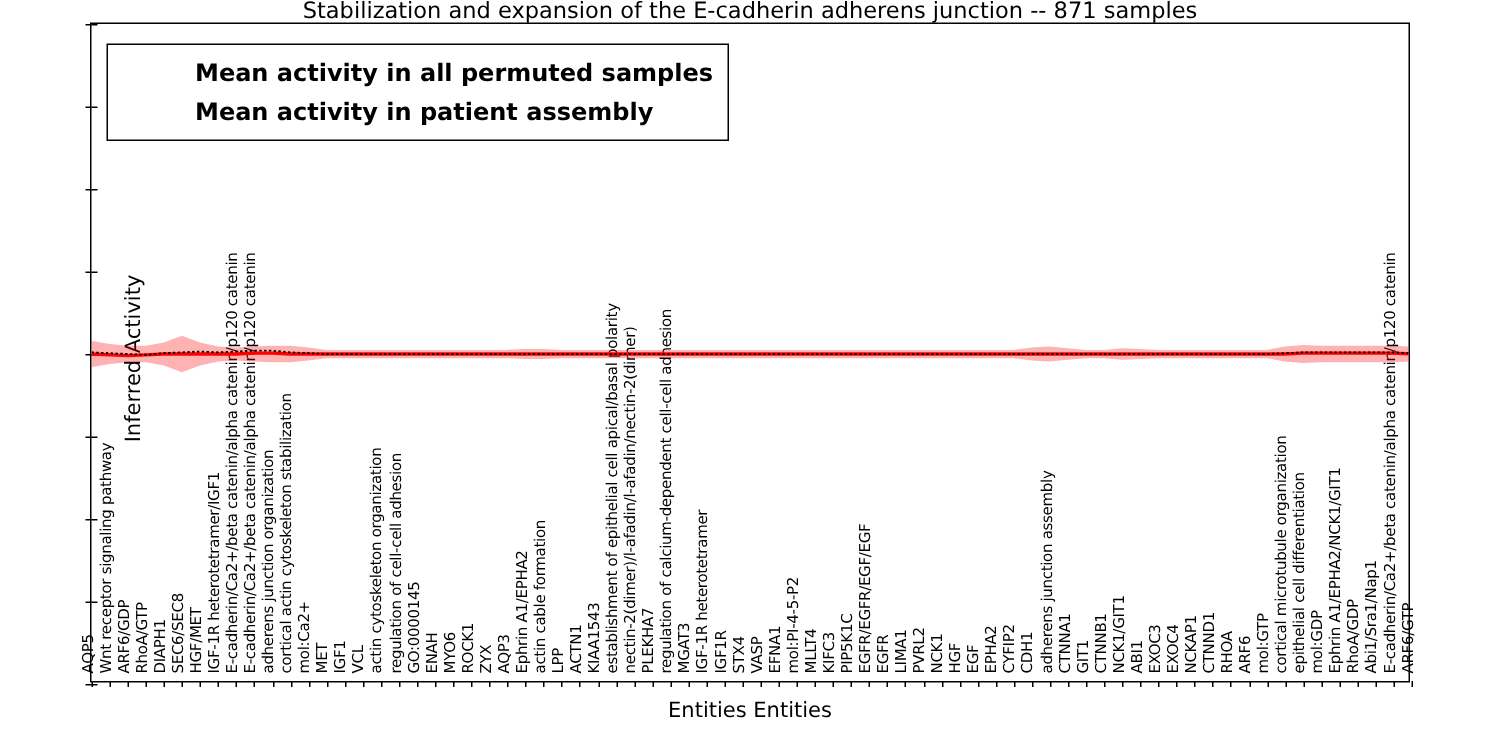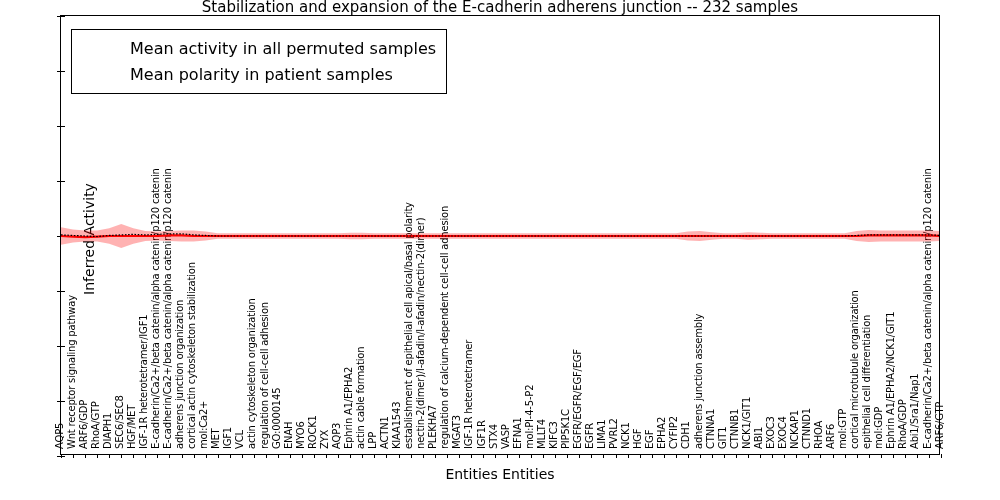--- a/index.html
+++ b/index.html
@@ -98,20 +98,21 @@
     width: 880px; height: 440px;
   }
   
   #legend {
     position: absolute;
     left: 10px; top: 13px;
     background: #ffffff;
     border: 1.1px solid #000;
     padding: 5px 10px 6px 8px;
     box-sizing: border-box;
+    font-weight: bold;
   }
   .legend-row {
     display: flex;
     align-items: center;
     height: 26px;
   }
   .legend-swatch {
     width: 38px;
     height: 0;
     margin-right: 12px;
@@ -121,21 +122,21 @@
     font-size: 16px;
     color: #000;
     white-space: nowrap;
   }
 </style>
 </head>
 <body>
 
 <div id="figure">
 
-  <div id="chart-title">Stabilization and expansion of the E-cadherin adherens junction -- 232 samples</div>
+  <div id="chart-title">Stabilization and expansion of the E-cadherin adherens junction -- 871 samples</div>
 
   <div id="plot-frame">
 
     <div id="ylabel">Inferred Activity</div>
 
     <div id="yticks-layer">
         <div class="ytick-mark" style="top: 0px;"></div>
         <div class="ytick-mark inner" style="top: 0px; left: 0px;"></div>
         <div class="ytick-mark" style="top: 55px;"></div>
         <div class="ytick-mark inner" style="top: 55px; left: 0px;"></div>
@@ -317,21 +318,21 @@
       <div class="legend-row">
         <svg class="legend-swatch" viewBox="0 0 38 10">
           <line x1="0" y1="5" x2="38" y2="5" stroke="#000000" stroke-width="1.4"></line>
         </svg>
         <span class="legend-text">Mean activity in all permuted samples</span>
       </div>
       <div class="legend-row">
         <svg class="legend-swatch" viewBox="0 0 38 10">
           <line x1="0" y1="5" x2="38" y2="5" stroke="#ff0000" stroke-width="1.4"></line>
         </svg>
-        <span class="legend-text">Mean polarity in patient samples</span>
+        <span class="legend-text">Mean activity in patient assembly</span>
       </div>
     </div>
 
   </div>
 
   <div id="xlabel">Entities Entities</div>
 
 </div>
 
 </body></html>

